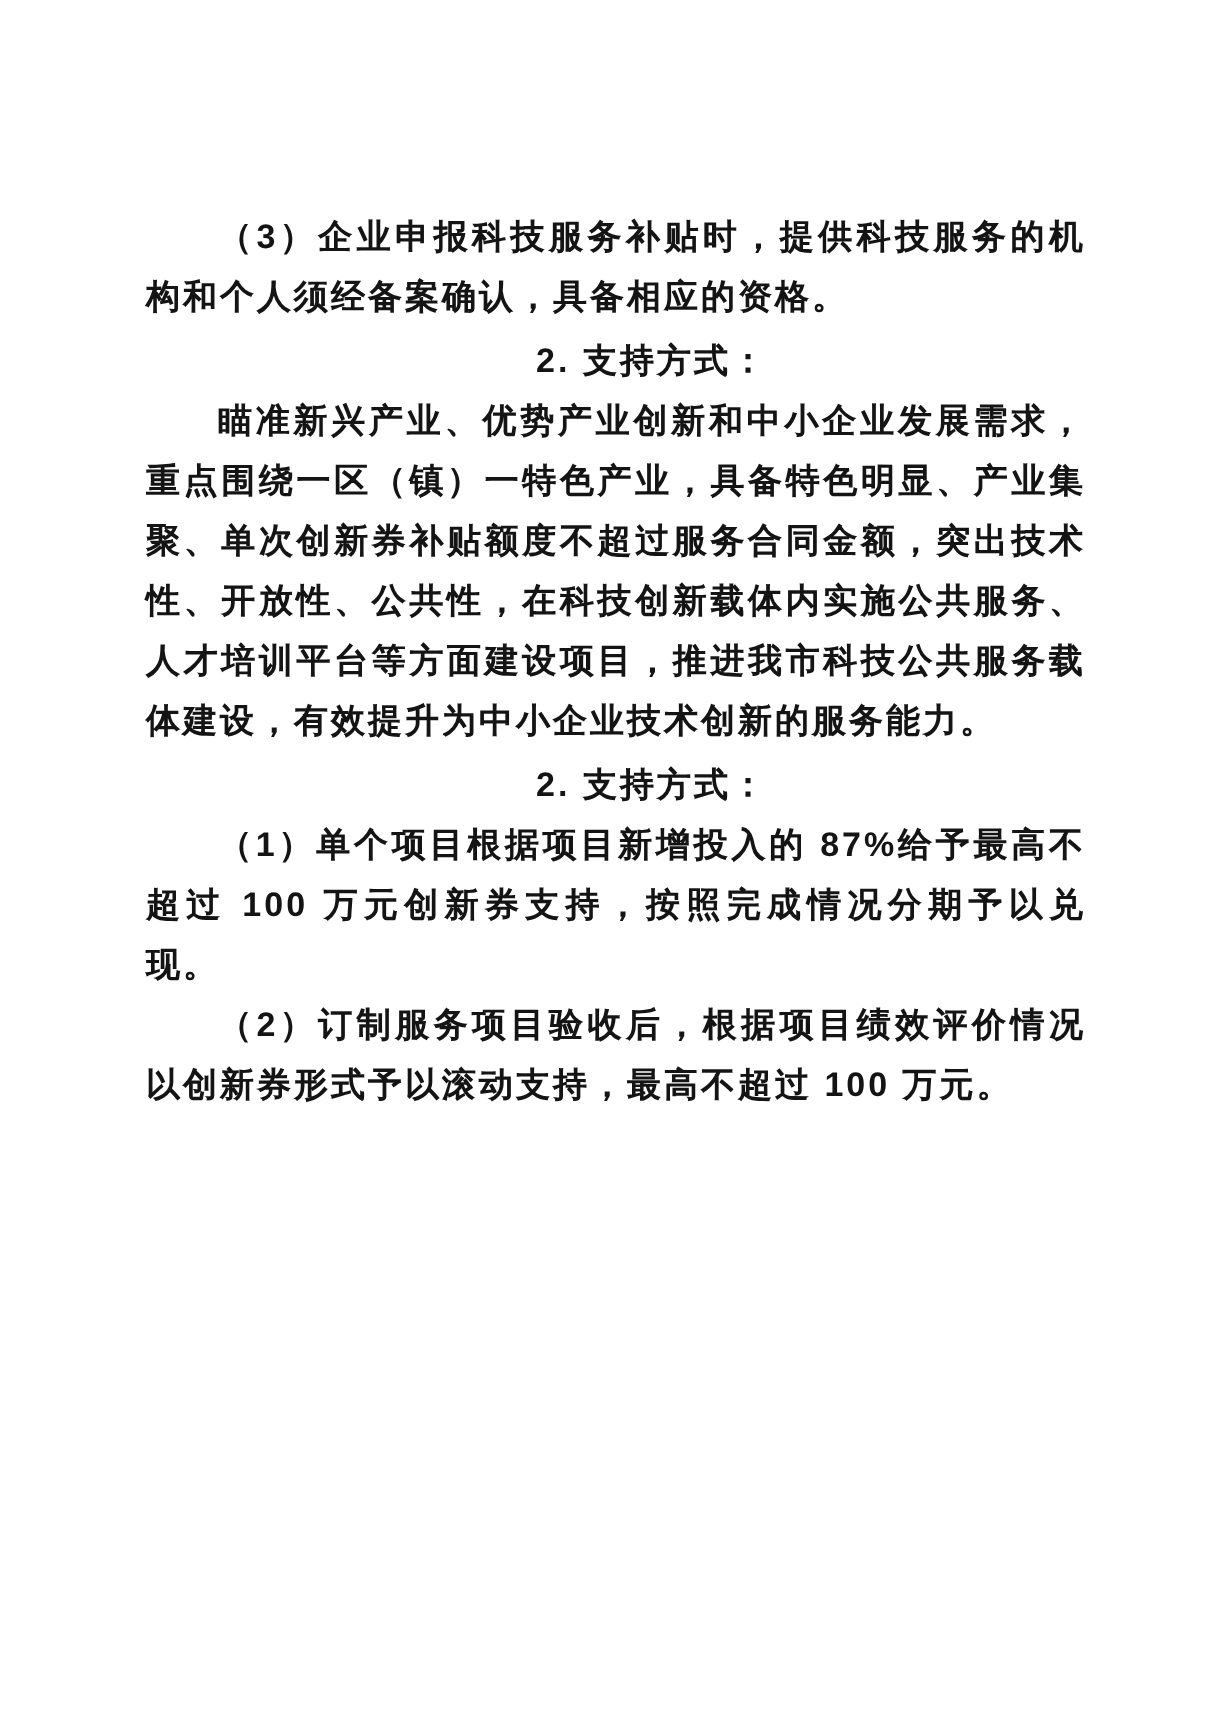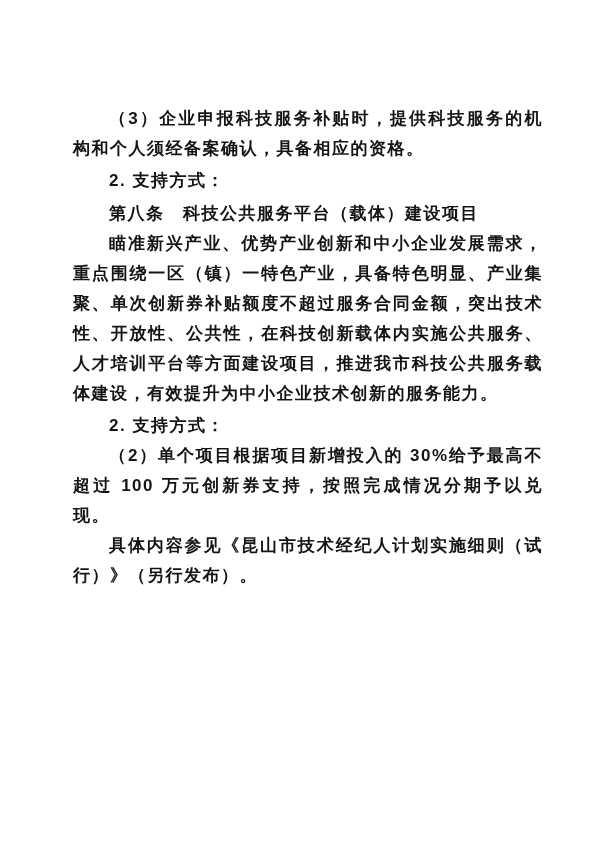--- a/index.html
+++ b/index.html
@@ -34,21 +34,21 @@
     color: #141414;
   }
   .para.heading {
     font-weight: 800;
     margin-top: 3px;
     text-align: left;
   }
   .para.subheading {
     font-weight: 800;
     margin-top: 2px;
-    text-align: left;
+    text-align: center;
   }
   .page-footer {
     position: absolute;
     left: 0;
     right: 0;
     top: 786px;
     text-align: center;
     font-size: 16px;
     letter-spacing: 2px;
     font-weight: 600;
@@ -56,20 +56,19 @@
   }
 </style>
 </head>
 <body>
 
 <div class="page">
   <div class="doc-body">
 
   <p class="para body">（3）企业申报科技服务补贴时，提供科技服务的机构和个人须经备案确认，具备相应的资格。</p>
       <p class="para subheading">2. 支持方式：</p>
-      <p class="para heading">第八条　科技公共服务平台（载体）建设项目</p>
       <p class="para body">瞄准新兴产业、优势产业创新和中小企业发展需求，重点围绕一区（镇）一特色产业，具备特色明显、产业集聚、单次创新券补贴额度不超过服务合同金额，突出技术性、开放性、公共性，在科技创新载体内实施公共服务、人才培训平台等方面建设项目，推进我市科技公共服务载体建设，有效提升为中小企业技术创新的服务能力。</p>
       <p class="para subheading">2. 支持方式：</p>
-      <p class="para body">（2）单个项目根据项目新增投入的 30%给予最高不超过 100 万元创新券支持，按照完成情况分期予以兑现。</p>
-      <p class="para body">具体内容参见《昆山市技术经纪人计划实施细则（试行）》（另行发布）。</p>
+      <p class="para body">（1）单个项目根据项目新增投入的 87%给予最高不超过 100 万元创新券支持，按照完成情况分期予以兑现。</p>
+      <p class="para body">（2）订制服务项目验收后，根据项目绩效评价情况以创新券形式予以滚动支持，最高不超过 100 万元。</p>
     </div>
   <div class="page-footer">— 7 —</div>
 </div>
 
 </body></html>

